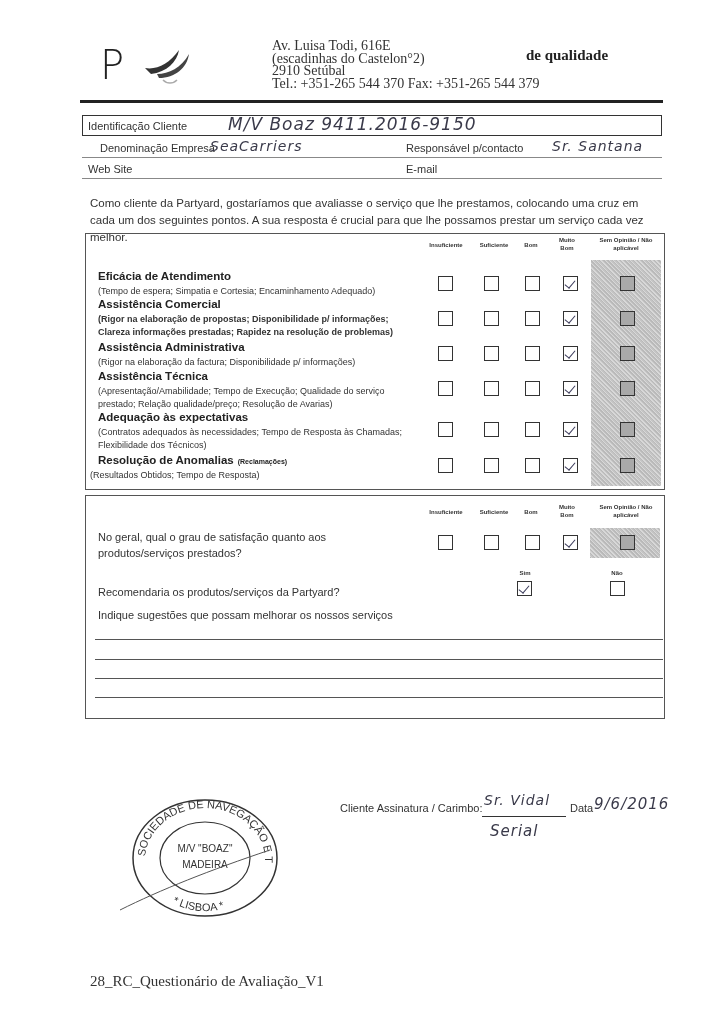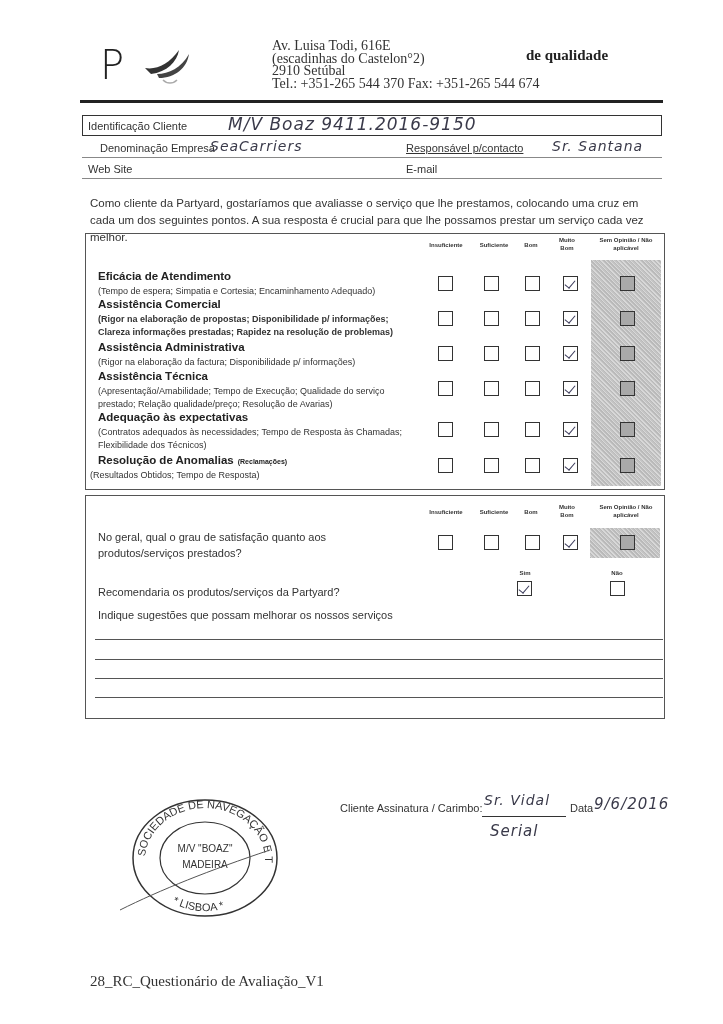--- a/index.html
+++ b/index.html
@@ -45,34 +45,34 @@
 <div class="abs logo-p">P</div>
 <svg class="abs logo-bird" viewBox="0 0 50 42">
   <path d="M2 24 C14 26 26 20 36 6 C34 18 24 28 8 30 Z" fill="#333"></path>
   <path d="M14 30 C26 30 38 24 46 10 C44 24 32 34 16 34 Z" fill="#444"></path>
   <path d="M20 36 C24 40 30 40 34 36" stroke="#aaa" fill="none" stroke-width="1.5"></path>
 </svg>
 <div class="abs address serif">
   <div>Av. Luisa Todi, 616E</div>
   <div>(escadinhas do Castelon°2)</div>
   <div>2910 Setúbal</div>
-  <div>Tel.: +351-265 544 370  Fax: +351-265 544 674</div>
+  <div>Tel.: +351-265 544 370  Fax: +351-265 544 379</div>
 </div>
 <div class="abs title serif">
   <div>de qualidade</div>
 </div>
 <div class="abs header-rule"></div>
 
 <div class="abs ident-box"></div>
 <div class="abs field-label" style="left:88px; top:120px;">Identificação Cliente</div>
 <div class="abs hand" style="left:228px; top:114px; font-size:17px;">M/V Boaz   9411.2016-9150</div>
 
 <div class="abs field-label" style="left:100px; top:142px;">Denominação Empresa</div>
 <div class="abs hand" style="left:210px; top:138px; font-size:14px;">SeaCarriers</div>
-<div class="abs field-label" style="left:406px; top:142px;text-decoration:underline;">Responsável p/contacto</div>
+<div class="abs field-label" style="left:406px; top:142px;">Responsável p/contacto</div>
 <div class="abs hand" style="left:552px; top:138px; font-size:14px;">Sr. Santana</div>
 <div class="abs info-rule" style="left:82px; top:157px; width:580px;"></div>
 
 <div class="abs field-label" style="left:88px; top:163px;">Web Site</div>
 <div class="abs field-label" style="left:170px; top:163px;"></div>
 <div class="abs field-label" style="left:406px; top:163px;">E-mail</div>
 <div class="abs field-label" style="left:450px; top:163px;"></div>
 <div class="abs info-rule" style="left:82px; top:178px; width:580px;"></div>
 
 <div class="abs intro">Como cliente da Partyard, gostaríamos que avaliasse o serviço que lhe prestamos, colocando uma cruz em cada um dos seguintes pontos. A sua resposta é crucial para que lhe possamos prestar um serviço cada vez melhor.</div>

